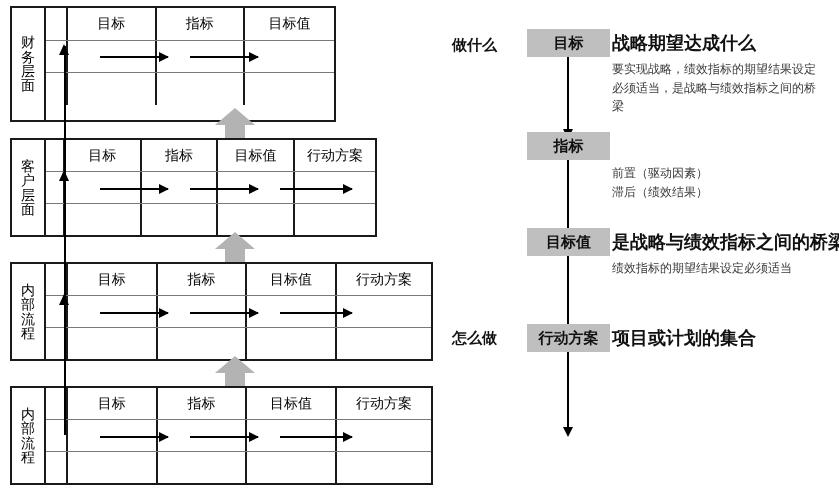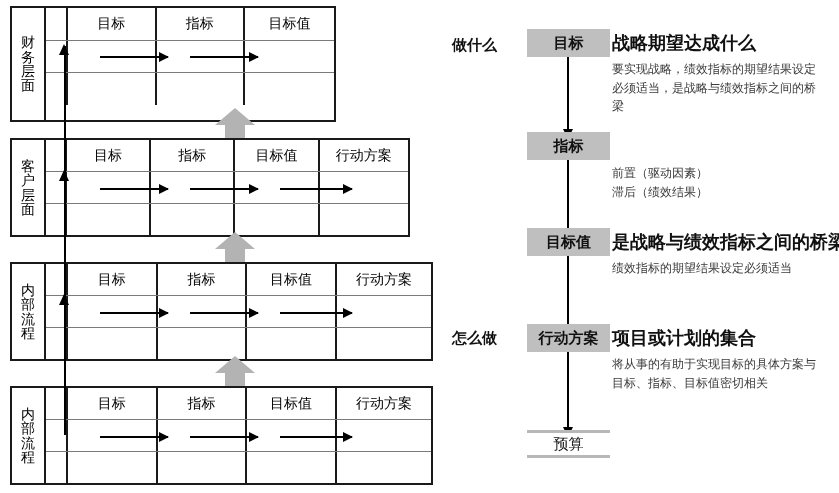--- a/index.html
+++ b/index.html
@@ -226,21 +226,21 @@
         <div class="bsc-cell" style="width:91px;"></div>
         <div class="bsc-cell" style="width:90px;"></div>
         <div class="bsc-cell" style="width:91px;"></div>
       </div>
     </div>
 
     <div class="h-arrow" style="left:88px; top:48px; width:68px;"></div>
     <div class="h-arrow" style="left:178px; top:48px; width:68px;"></div>
   </div>
 
-  <div class="bsc-table" style="left:10px; top:138px; width:400px; height:99px;">
+  <div class="bsc-table" style="left:10px; top:138px; width:367px; height:99px;">
     <div class="bsc-label">
       <span>客户层面</span>
     </div>
     <div class="bsc-grid" style="left:34px;">
       <div class="bsc-row head" style="height:33px;">
         <div class="bsc-cell spacer" style="width:22px;"></div>
         <div class="bsc-cell" style="width:91px;">目标</div>
         <div class="bsc-cell" style="width:90px;">指标</div>
         <div class="bsc-cell" style="width:91px;">目标值</div>
         <div class="bsc-cell" style="width:95px;">行动方案</div>
@@ -371,17 +371,15 @@
       <div class="tip"></div>
     </div>
   <div class="desc-title" style="left:612px; top:230px;">是战略与绩效指标之间的桥梁</div>
   <div class="desc-body" style="left:612px; top:259px; width:230px;">绩效指标的期望结果设定必须适当</div>
 
   <div class="gray-box" style="left:527px; top:324px; width:83px; height:28px;">行动方案</div>
   <div class="v-connector" style="left:567px; top:352px; height:76px;">
       <div class="tip"></div>
     </div>
   <div class="desc-title" style="left:612px; top:326px;">项目或计划的集合</div>
-  <div class="desc-body" style="left:612px; top:355px; width:212px;">将从事的有助于实现目标的具体方案与目标、指标、目标值密切相关</div>
-
-  <div class="open-box" style="left:527px; top:430px; width:83px; height:28px;">预算</div>
+
 
 </div>
 
 </body></html>

